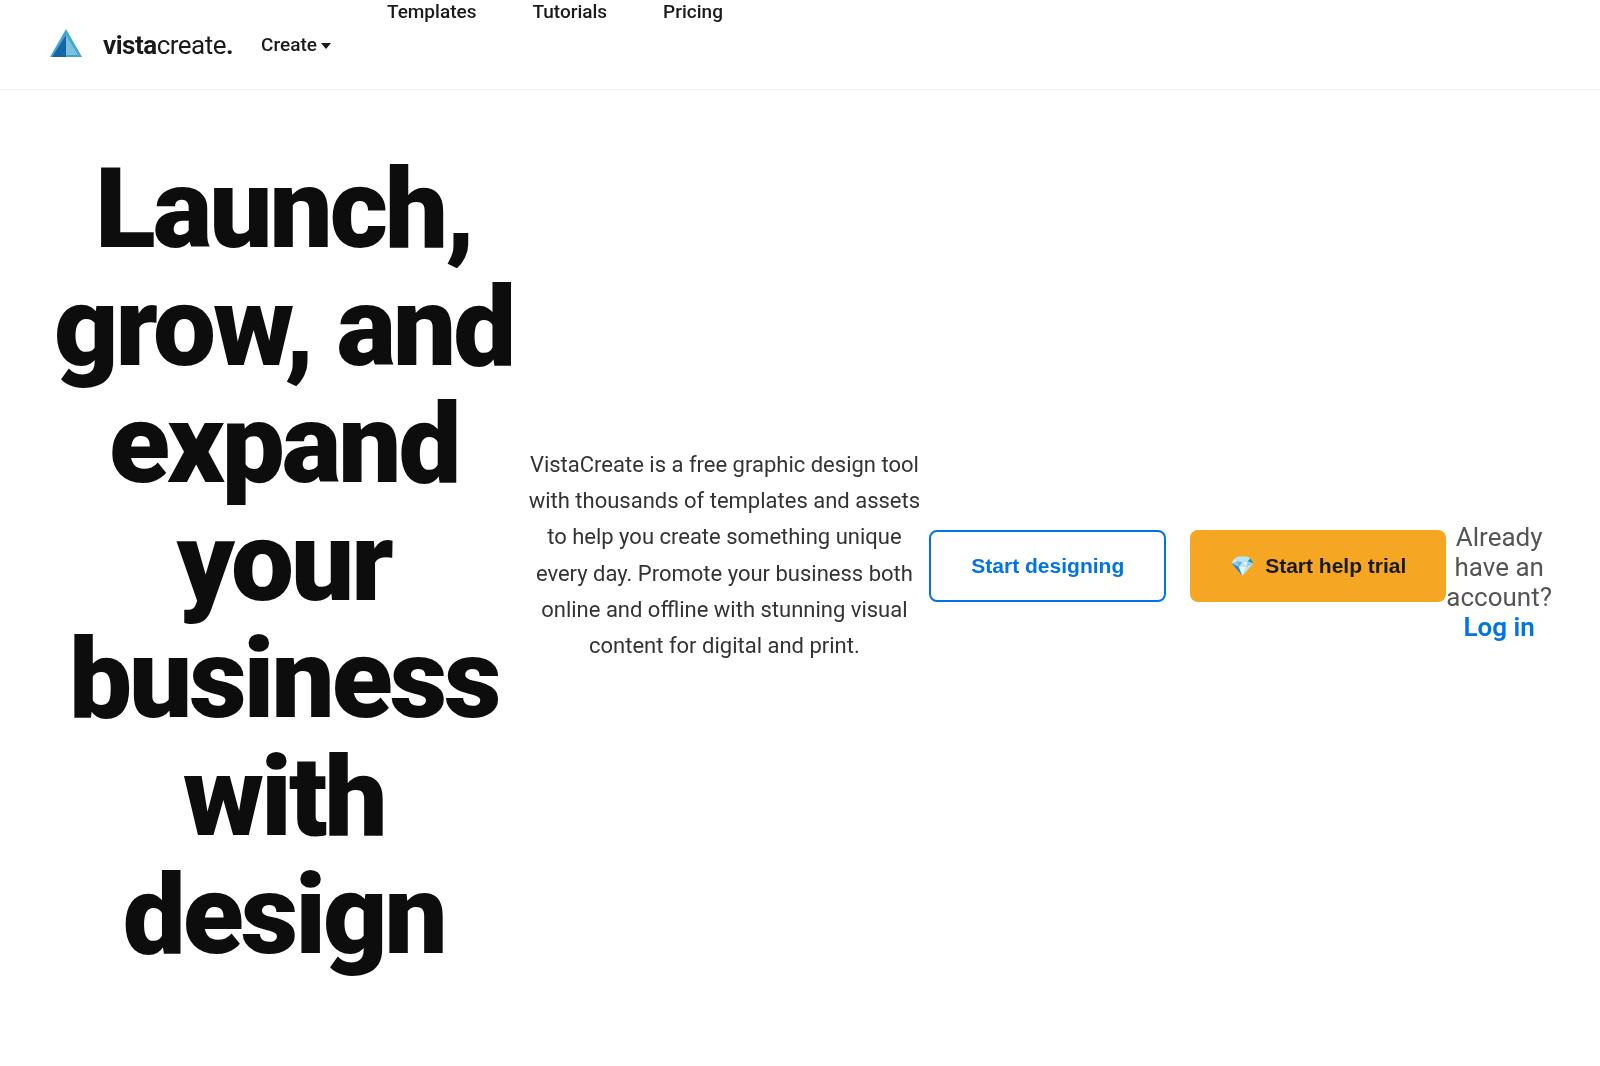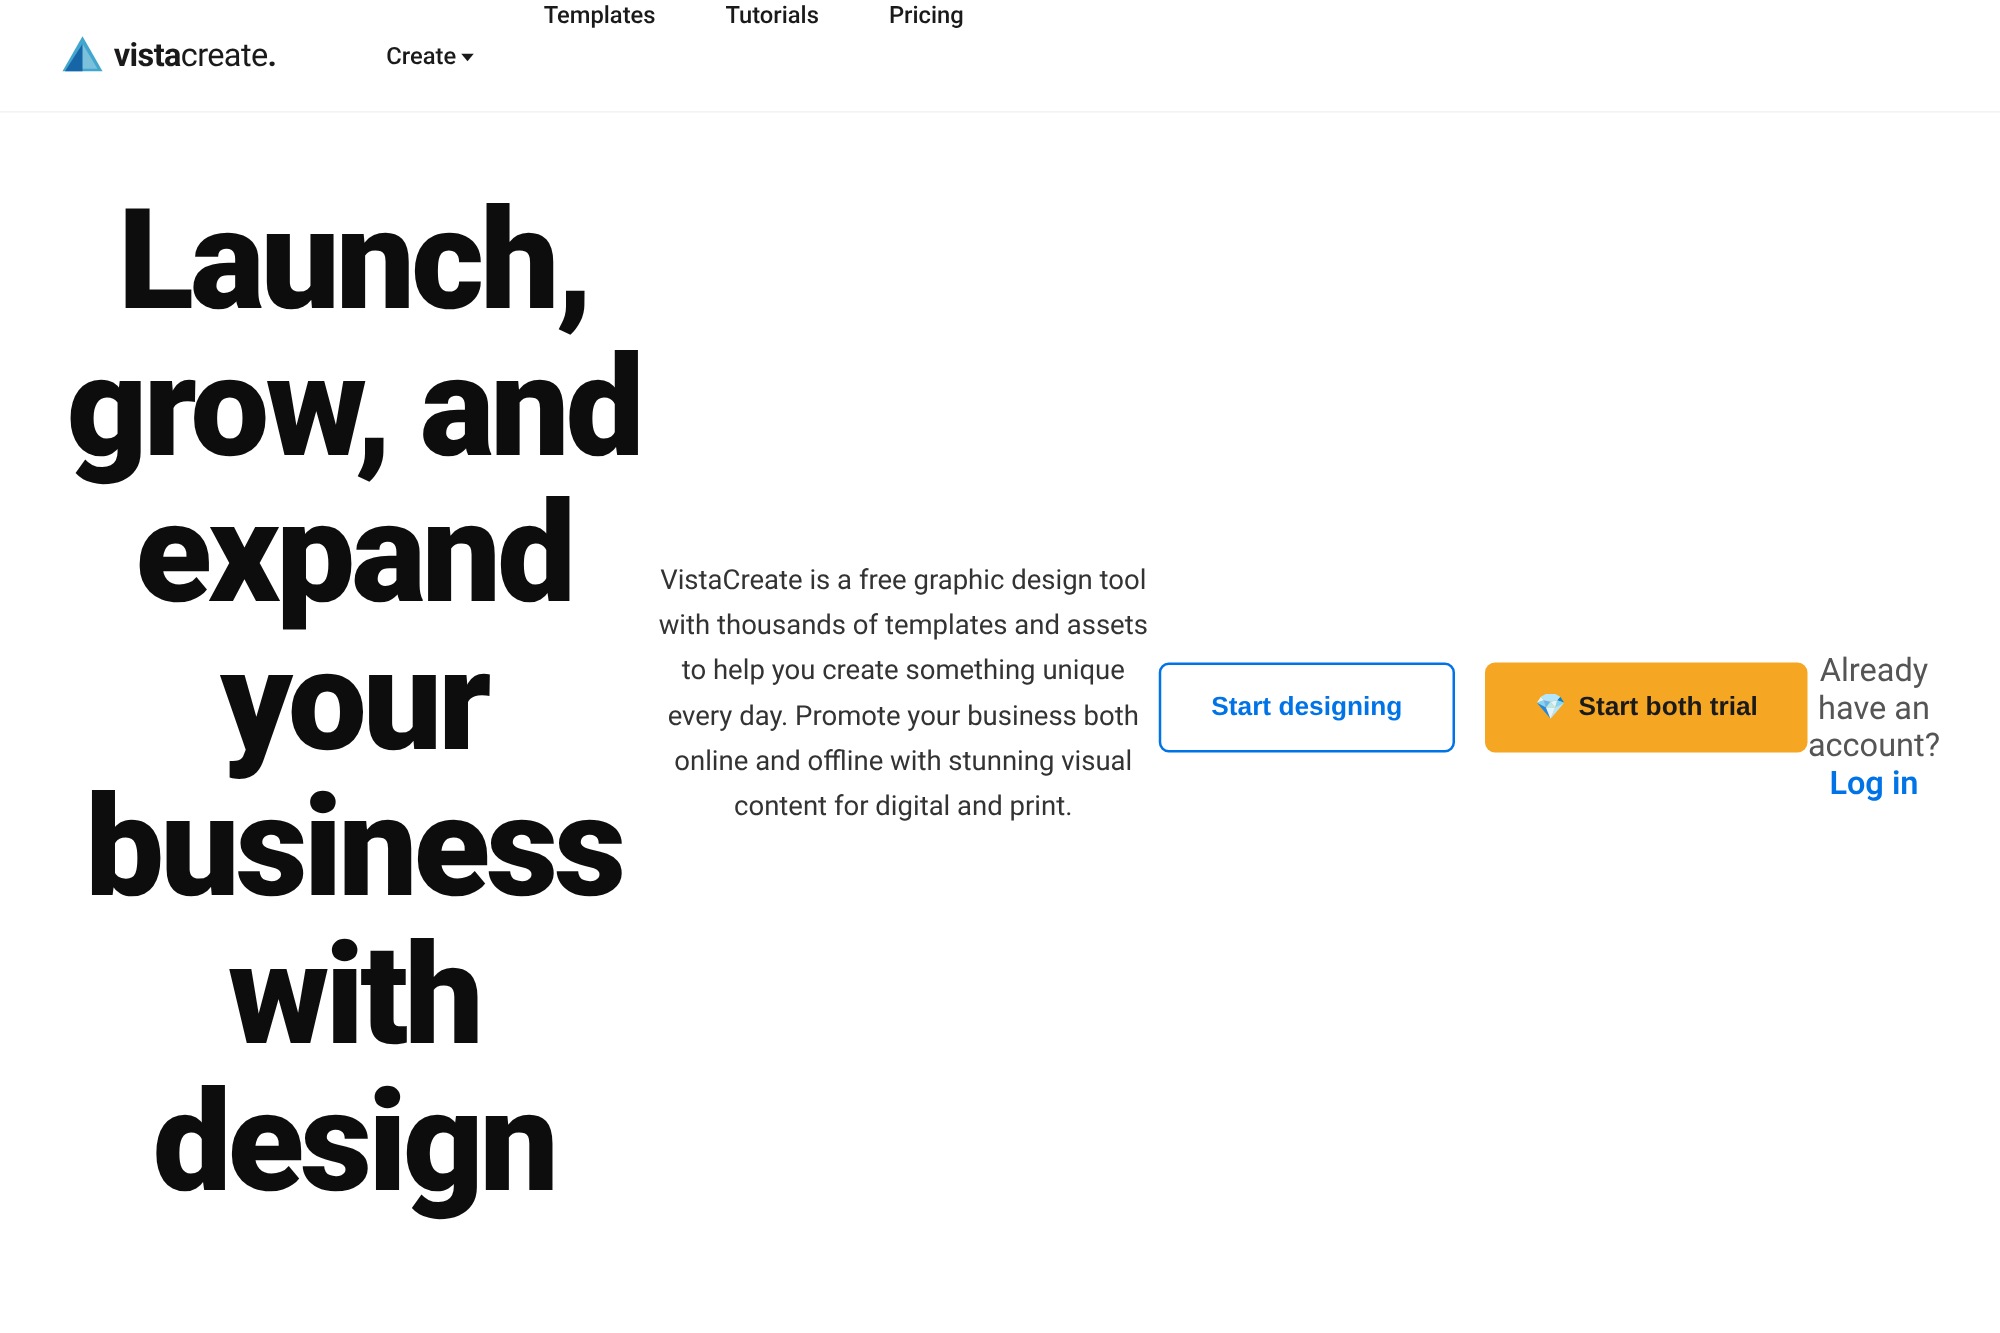--- a/index.html
+++ b/index.html
@@ -22,22 +22,21 @@
       align-items: center;
       padding: 0 48px;
       height: 90px;
       border-bottom: 1px solid #f0f0f0;
       background: #ffffff;
     }
 
     .logo-area {
       display: flex;
       align-items: center;
-      gap: 7px;
-      margin-right: 60px;
+      gap: 19px;
       flex-shrink: 0;
     }
 
     .logo-icon {
       width: 36px;
       height: 36px;
     }
 
     .logo-text {
       font-size: 26px;
@@ -214,21 +213,21 @@
 
   <p class="hero-subtitle">VistaCreate is a free graphic design tool with thousands of templates and assets to help you create something unique every day. Promote your business both online and offline with stunning visual content for digital and print.</p>
 
   <div class="hero-buttons">
     <button class="btn-start-designing">
       <span>Start designing</span>
     </button>
 
     <button class="btn-start-trial">
       <span class="gem-icon">💎</span>
-      <span>Start both trial</span>
+      <span>Start help trial</span>
     </button>
   </div>
 
   <p class="already-account">
     <span>Already have an account?</span>
     <a class="login-link" href="#">
       <span>Log in</span>
     </a>
   </p>
 </section>

